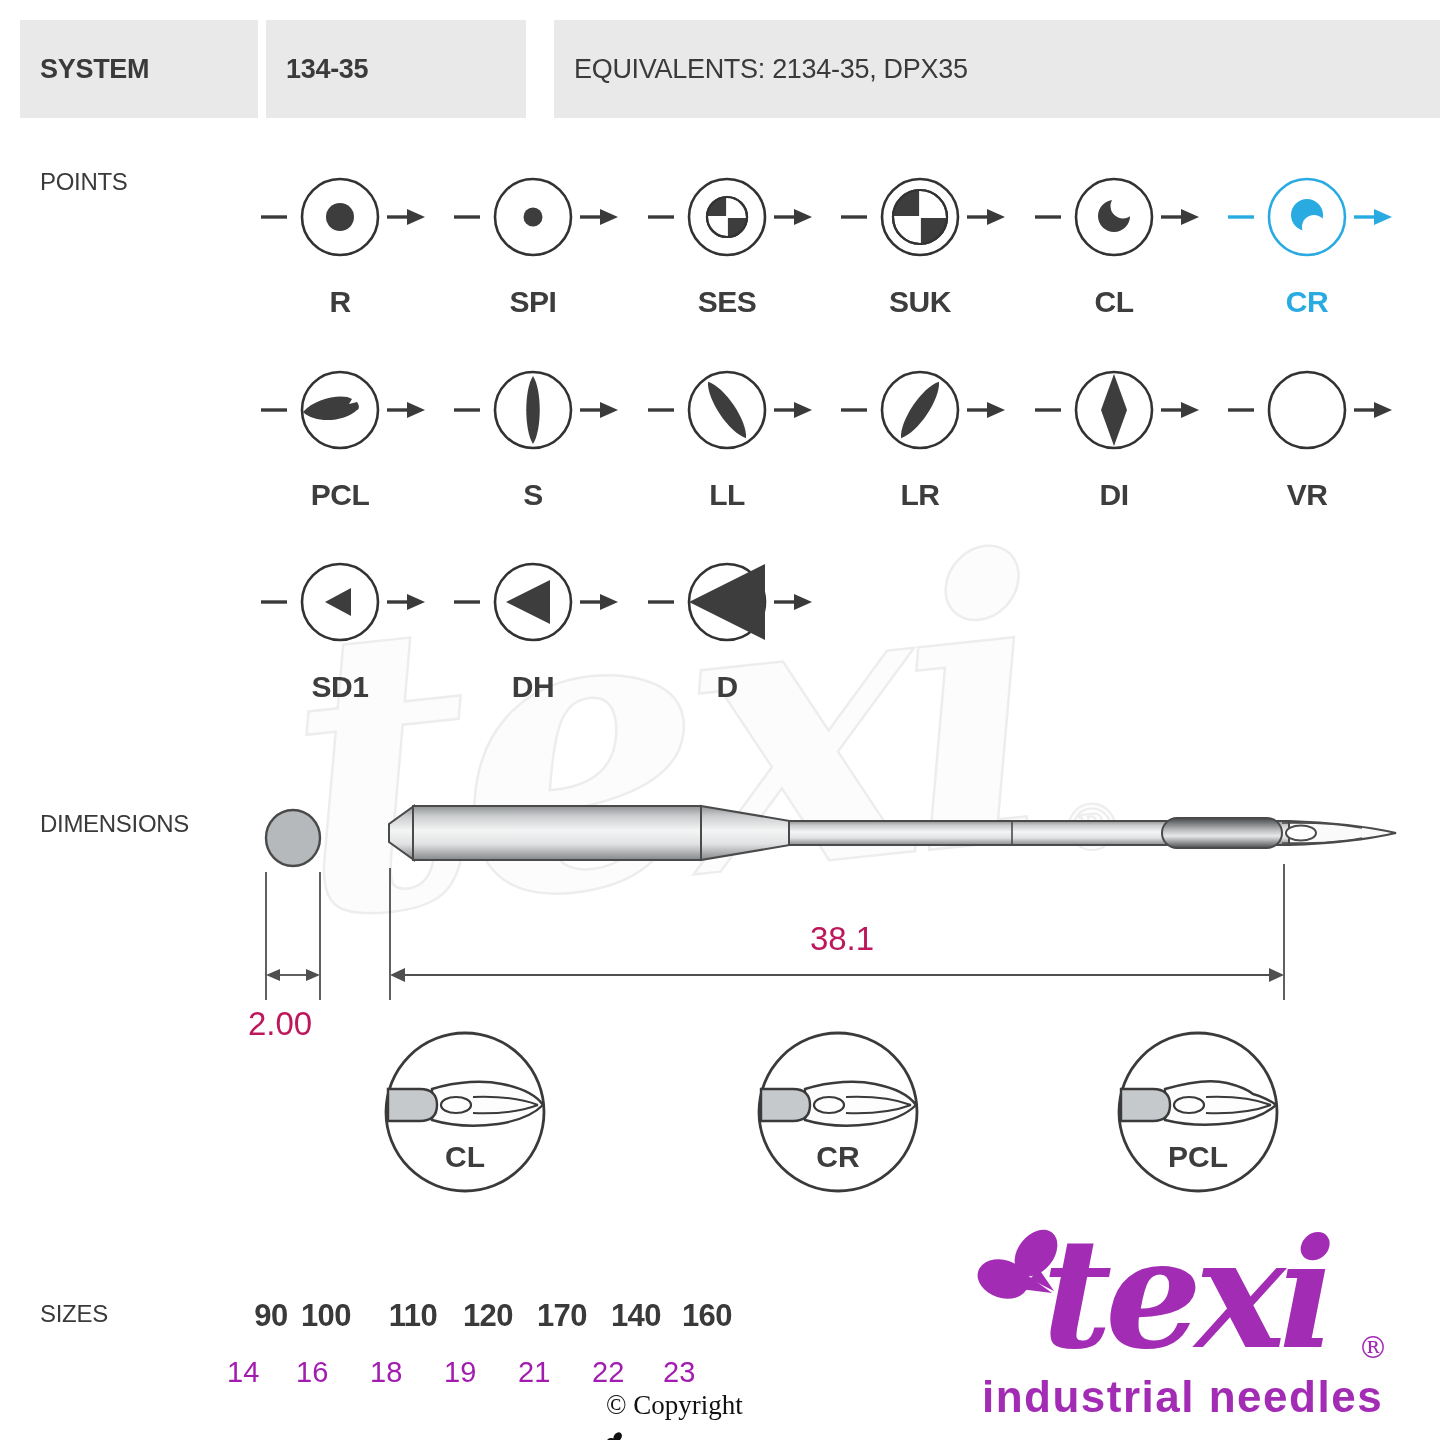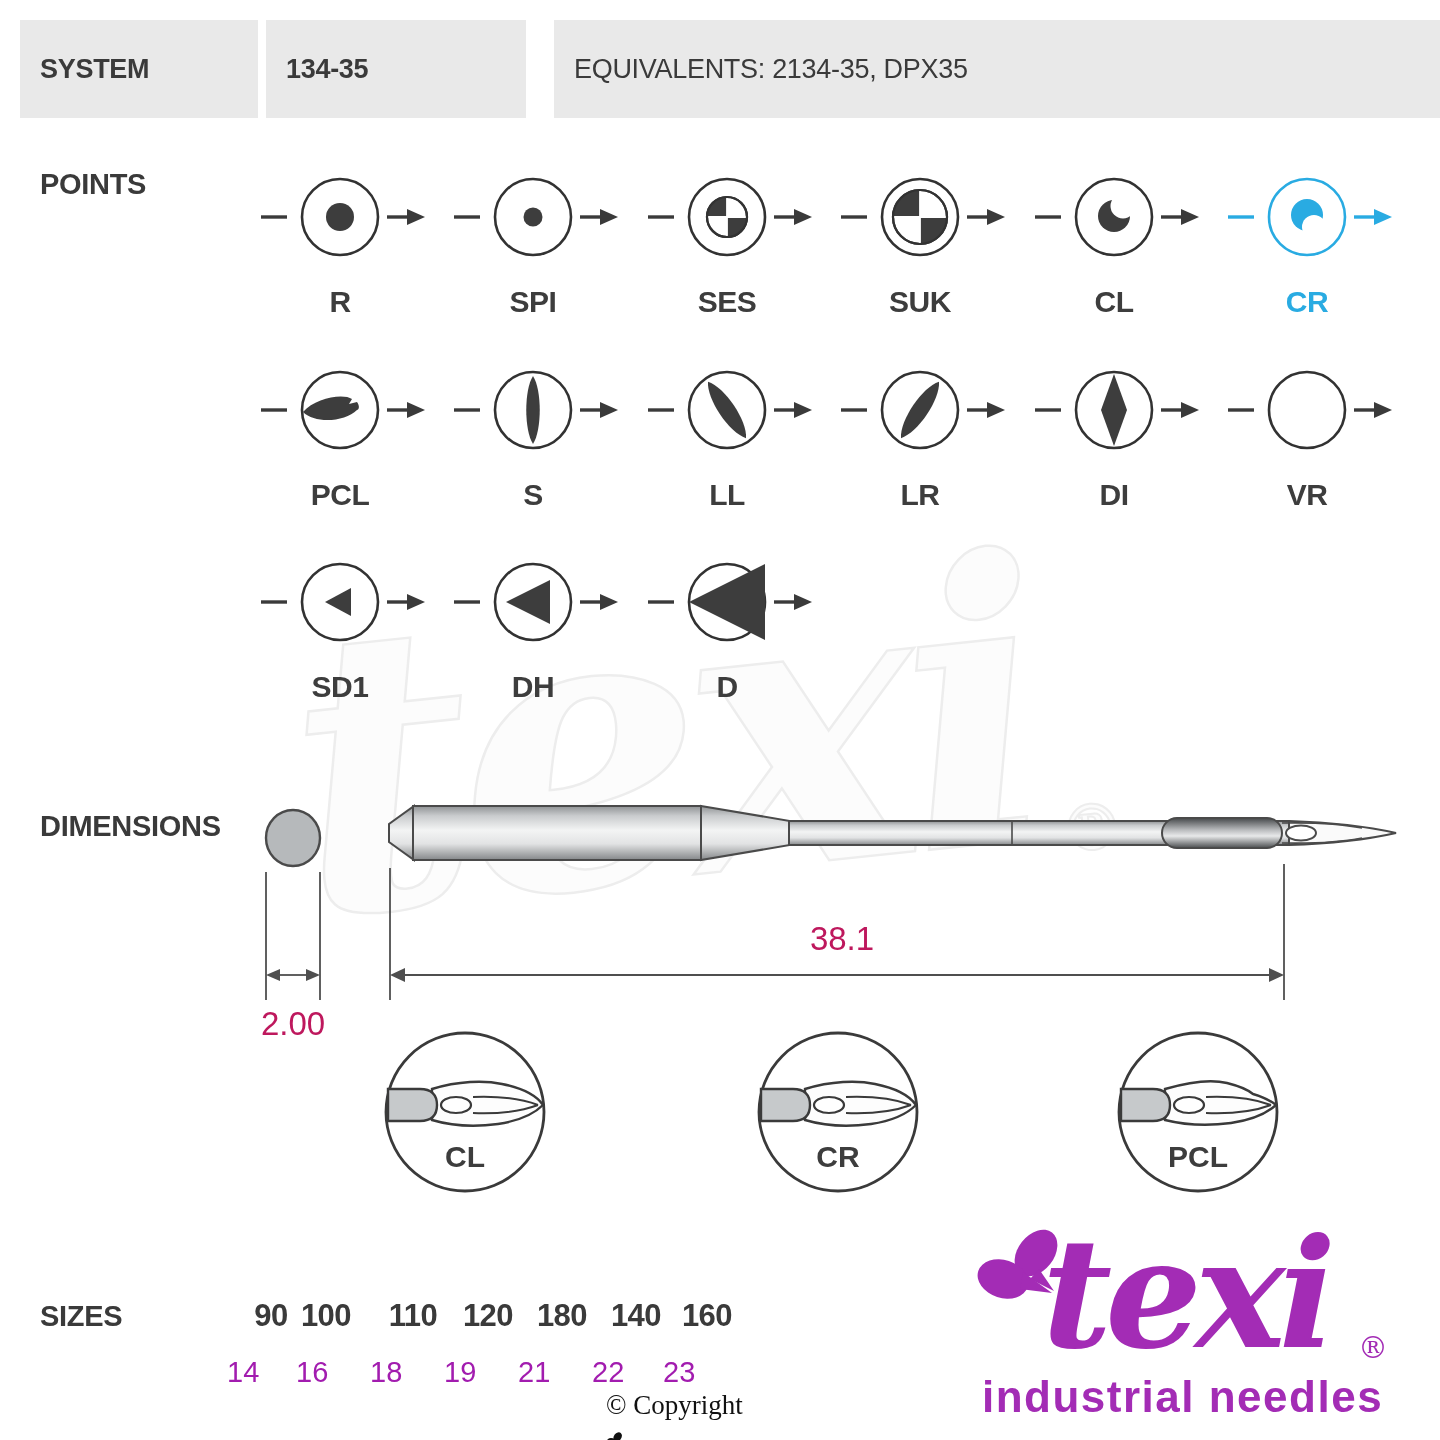--- a/index.html
+++ b/index.html
@@ -10,21 +10,21 @@
   .watermark{left:290px;top:545px;z-index:0;font-family:"DejaVu Serif",serif;font-style:italic;font-weight:700;
              font-size:390px;line-height:1;letter-spacing:-16px;color:#fcfcfc;
              -webkit-text-stroke:2.5px #ededed;transform:rotate(-6deg);}
   .watermark-reg{left:1060px;top:790px;z-index:0;font-family:"DejaVu Serif",serif;font-weight:700;
              font-size:64px;color:#fcfcfc;-webkit-text-stroke:2px #ededed;transform:rotate(-6deg);}
   
   .hbox{top:20px;height:98px;background:#e9e9e9;display:flex;align-items:center;}
   .hbox span{padding-left:20px;font-size:27px;letter-spacing:-0.3px;}
   .hb-bold span{font-weight:700;}
   
-  .seclabel{font-weight:700;font-size:29px;letter-spacing:-0.3px;}
+  .seclabel{font-weight:400;font-size:24px;letter-spacing:-0.3px;}
   
   .pcell{width:190px;text-align:center;}
   .psvg{width:190px;height:100px;display:block;}
   .dash,.aline{stroke:#3a3a3a;stroke-width:3.4;fill:none;}
   .ring{fill:#ffffff;stroke:#323232;stroke-width:2.6;}
   .symring{fill:#ffffff;stroke:#323232;stroke-width:2.2;}
   .ahead{fill:#3a3a3a;}
   .sym{fill:#3d3d3d;}
   .wline{stroke:#ffffff;stroke-width:1.8;}
   .bite{fill:#ffffff;}
@@ -274,21 +274,21 @@
       <line x1="403" y1="215" x2="1271" y2="215"></line>
     </g>
     <g fill="#4f4f4f">
       <polygon points="266,215 280,209 280,221"></polygon>
       <polygon points="320,215 306,209 306,221"></polygon>
       <polygon points="390,215 405,208 405,222"></polygon>
       <polygon points="1284,215 1269,208 1269,222"></polygon>
     </g>
   </svg>
   <div class="dimtext" style="left:792px;top:920px;width:100px;text-align:center;">38.1</div>
-  <div class="dimtext" style="left:248px;top:1005px;width:90px;text-align:center;">2.00</div>
+  <div class="dimtext" style="left:248px;top:1005px;width:90px;">2.00</div>
 
   <svg style="left:380px;top:1027px;width:170px;height:170px;" viewBox="0 0 170 170">
     <circle cx="85" cy="85" r="79" fill="#ffffff" stroke="#3a3a3a" stroke-width="2.8"></circle>
     <path d="M52,62 C78,54 104,53 122,57 C142,61 156,68 163,78 C154,87 138,94 118,97 C96,100 72,99 52,93 Z" fill="#fdfdfd" stroke="#3a3a3a" stroke-width="2.4"></path>
     <path d="M8,62 L40,62 Q57,62 57,78 Q57,94 40,94 L8,94 Z" fill="#c6c9cb" stroke="#3a3a3a" stroke-width="2.4"></path>
     <ellipse cx="76" cy="78" rx="15" ry="8" fill="#ffffff" stroke="#3a3a3a" stroke-width="2.2"></ellipse>
     <path d="M93,70 C118,69 142,72 158,78" fill="none" stroke="#3a3a3a" stroke-width="2"></path>
     <path d="M93,86 C118,87 142,84 158,78" fill="none" stroke="#3a3a3a" stroke-width="2"></path>
   </svg>
   <div class="detail-label" style="left:405px;top:1140px;">CL</div>
@@ -311,21 +311,21 @@
     <path d="M93,70 C118,69 142,72 158,78" fill="none" stroke="#3a3a3a" stroke-width="2"></path>
     <path d="M93,86 C118,87 142,84 158,78" fill="none" stroke="#3a3a3a" stroke-width="2"></path>
   </svg>
   <div class="detail-label" style="left:1138px;top:1140px;">PCL</div>
 
   <div class="seclabel" style="left:40px;top:1300px;">SIZES</div>
   <div class="szbold" style="left:226px;top:1298px;">90</div>
   <div class="szbold" style="left:281px;top:1298px;">100</div>
   <div class="szbold" style="left:368px;top:1298px;">110</div>
   <div class="szbold" style="left:443px;top:1298px;">120</div>
-  <div class="szbold" style="left:517px;top:1298px;">180</div>
+  <div class="szbold" style="left:517px;top:1298px;">170</div>
   <div class="szbold" style="left:591px;top:1298px;">140</div>
   <div class="szbold" style="left:662px;top:1298px;">160</div>
   <div class="szreg" style="left:227px;top:1356px;">14</div>
   <div class="szreg" style="left:296px;top:1356px;">16</div>
   <div class="szreg" style="left:370px;top:1356px;">18</div>
   <div class="szreg" style="left:444px;top:1356px;">19</div>
   <div class="szreg" style="left:518px;top:1356px;">21</div>
   <div class="szreg" style="left:592px;top:1356px;">22</div>
   <div class="szreg" style="left:663px;top:1356px;">23</div>
 

